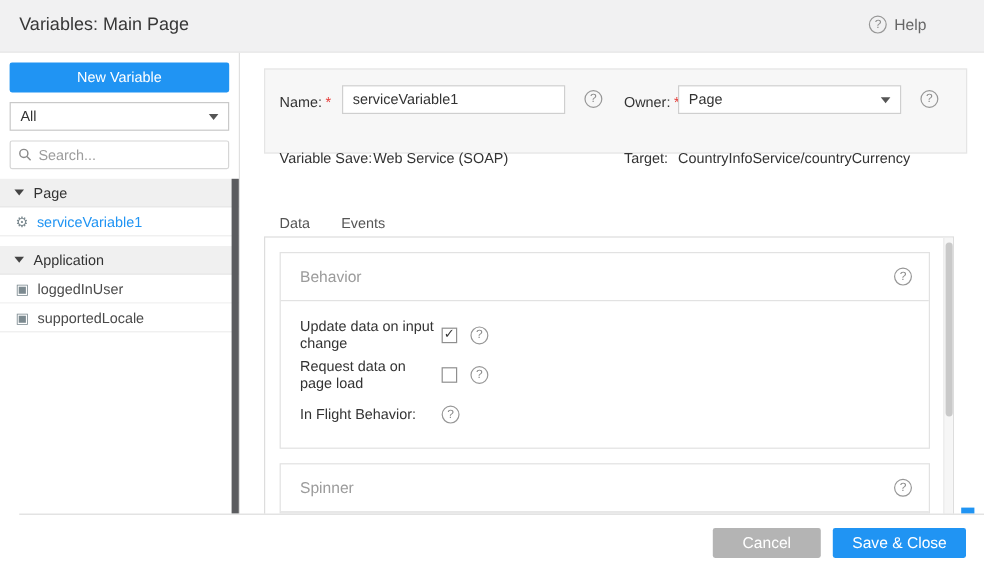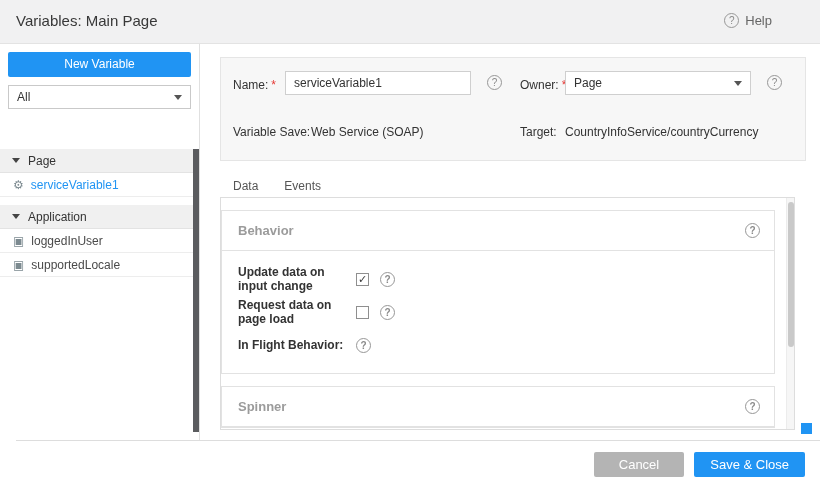--- a/index.html
+++ b/index.html
@@ -28,52 +28,52 @@
   .tri { width:0; height:0; border-left:4px solid transparent; border-right:4px solid transparent; border-top:5px solid #444; flex:none; }
   .tree-item { height:24px; background:#fff; border-bottom:1px solid #ededed; display:flex; align-items:center; gap:7px; padding-left:13px; font-size:12px; color:#4a4a4a; cursor:pointer; }
   .tree-item .vicon { font-size:12px; color:#7c8a90; flex:none; line-height:1; }
   .tree-item.selected { color:#2094f3; }
   .group-gap { margin-top:8px; }
   .sidebar-scroll { position:absolute; right:0; top:105px; bottom:8px; width:6px; background:#5b5c5f; cursor:pointer; }
 
   
   .main { position:absolute; left:200px; top:44px; right:0; bottom:47px; background:#fff; }
 
-  .form-panel { position:absolute; left:20px; right:14px; top:13px; height:104px; background:#f7f7f7; border:1px solid #e5e5e5; }
+  .form-panel { position:absolute; left:20px; right:14px; top:13px; height:71px; background:#f7f7f7; border:1px solid #e5e5e5; }
   .fp-label { position:absolute; font-size:12px; color:#333; }
   .req { color:#e53935; margin-left:3px; font-size:12px; }
   .text-input { position:absolute; height:24px; border:1px solid #cfcfcf; background:#fff; font-size:12px; color:#333; padding:0 8px; font-family:inherit; outline:none; }
   .sel { position:absolute; height:24px; border:1px solid #cfcfcf; background:#fff; font-size:12px; color:#333; line-height:22px; padding:0 20px 0 8px; cursor:pointer; }
   .fp-help { position:absolute; cursor:pointer; }
   .fp-value { position:absolute; font-size:12px; color:#333; }
 
   
   .tabs { position:absolute; left:20px; top:131px; height:23px; display:flex; z-index:2; }
   .tab { padding:0 13px; font-size:12px; color:#555; line-height:22px; cursor:pointer; }
   .tab.active { background:#fff; border:1px solid #ddd; border-bottom:1px solid #fff; color:#333; margin-bottom:-1px; }
 
   
   .content-panel { position:absolute; left:20px; right:25px; top:153px; bottom:10px; border:1px solid #ddd; background:#fff; overflow:hidden; }
-  .section { margin:12px 19px 12px 0; border:1px solid #e2e2e2; background:#fff;font-weight:bold; }
+  .section { margin:12px 19px 12px 12px; border:1px solid #e2e2e2; background:#fff; }
   .section-head { position:relative; height:40px; border-bottom:1px solid #e2e2e2; }
   .section-title { position:absolute; left:16px; top:12px; font-size:13px; color:#9b9b9b; }
   .section-help { position:absolute; right:14px; top:12px; cursor:pointer; }
   .section-body { padding:16px; }
   .prop-row { display:flex; align-items:center; height:24px; margin-bottom:9px; font-size:12px; color:#333; }
   .prop-row:last-child { margin-bottom:0; }
   .prop-label { width:118px; flex:none; }
   .cbox { width:13px; height:13px; border:1px solid #8f8f8f; background:#fff; display:inline-flex; align-items:center; justify-content:center; font-size:11px; line-height:1; color:#3a3a3a; margin-right:11px; cursor:pointer; flex:none; }
   .cbox.unchecked { color:transparent; }
   .inline-sel { position:relative; width:187px; height:24px; border:1px solid #cfcfcf; background:#fff; font-size:12px; color:#333; line-height:22px; padding:0 20px 0 8px; margin-right:16px; cursor:pointer; flex:none; }
   .panel-scroll { position:absolute; right:0; top:0; bottom:0; width:8px; background:#f6f6f6; border-left:1px solid #ececec; cursor:pointer; }
   .panel-scroll .thumb { position:absolute; left:1px; top:4px; width:6px; height:145px; background:#c9c9c9; border-radius:3px; }
   .scroll-corner { position:absolute; right:8px; bottom:6px; width:11px; height:11px; background:#2094f3; cursor:pointer; }
 
   
-  .footer { position:absolute; left:0; right:0; bottom:0; height:47px; background:#fff; border-top:1px solid #ddd; display:flex; align-items:center; justify-content:flex-end; gap:10px; padding-right:15px;margin-left:16px; }
+  .footer { position:absolute; left:0; right:0; bottom:12px; height:47px; background:#fff; border-top:1px solid #ddd; display:flex; align-items:center; justify-content:flex-end; gap:10px; padding-right:15px;margin-left:16px; }
   .btn { height:25px; line-height:25px; padding:0 25px; font-size:13px; color:#fff; text-align:center; border-radius:2px; cursor:pointer; }
   .btn-cancel { background:#b4b4b4; }
   .btn-save { background:#909090; }
   .btn-primary { background:#2094f3; padding:0 16px; }
 </style>
 </head>
 <body>
 
 <div id="app">
 
@@ -86,20 +86,27 @@
   </div>
 
   <div class="sidebar">
     <div class="new-var-btn">New Variable</div>
 
     <div class="filter-select">
       <span>All</span>
       <span class="caret"></span>
     </div>
 
+    <div class="search-box">
+      <svg width="12" height="12" viewBox="0 0 16 16">
+        <circle cx="6.5" cy="6.5" r="4.5" fill="none" stroke="#8a8a8a" stroke-width="1.6"></circle>
+        <line x1="10" y1="10" x2="14" y2="14" stroke="#8a8a8a" stroke-width="1.6"></line>
+      </svg>
+      <input type="text" placeholder="Search..." style="">
+    </div>
 
     <div class="tree">
       <div class="tree-group-header">
         <span class="tri"></span>
         <span>Page</span>
       </div>
       <div class="tree-item selected">
         <span class="vicon">⚙</span>
         <span>serviceVariable1</span>
       </div>

